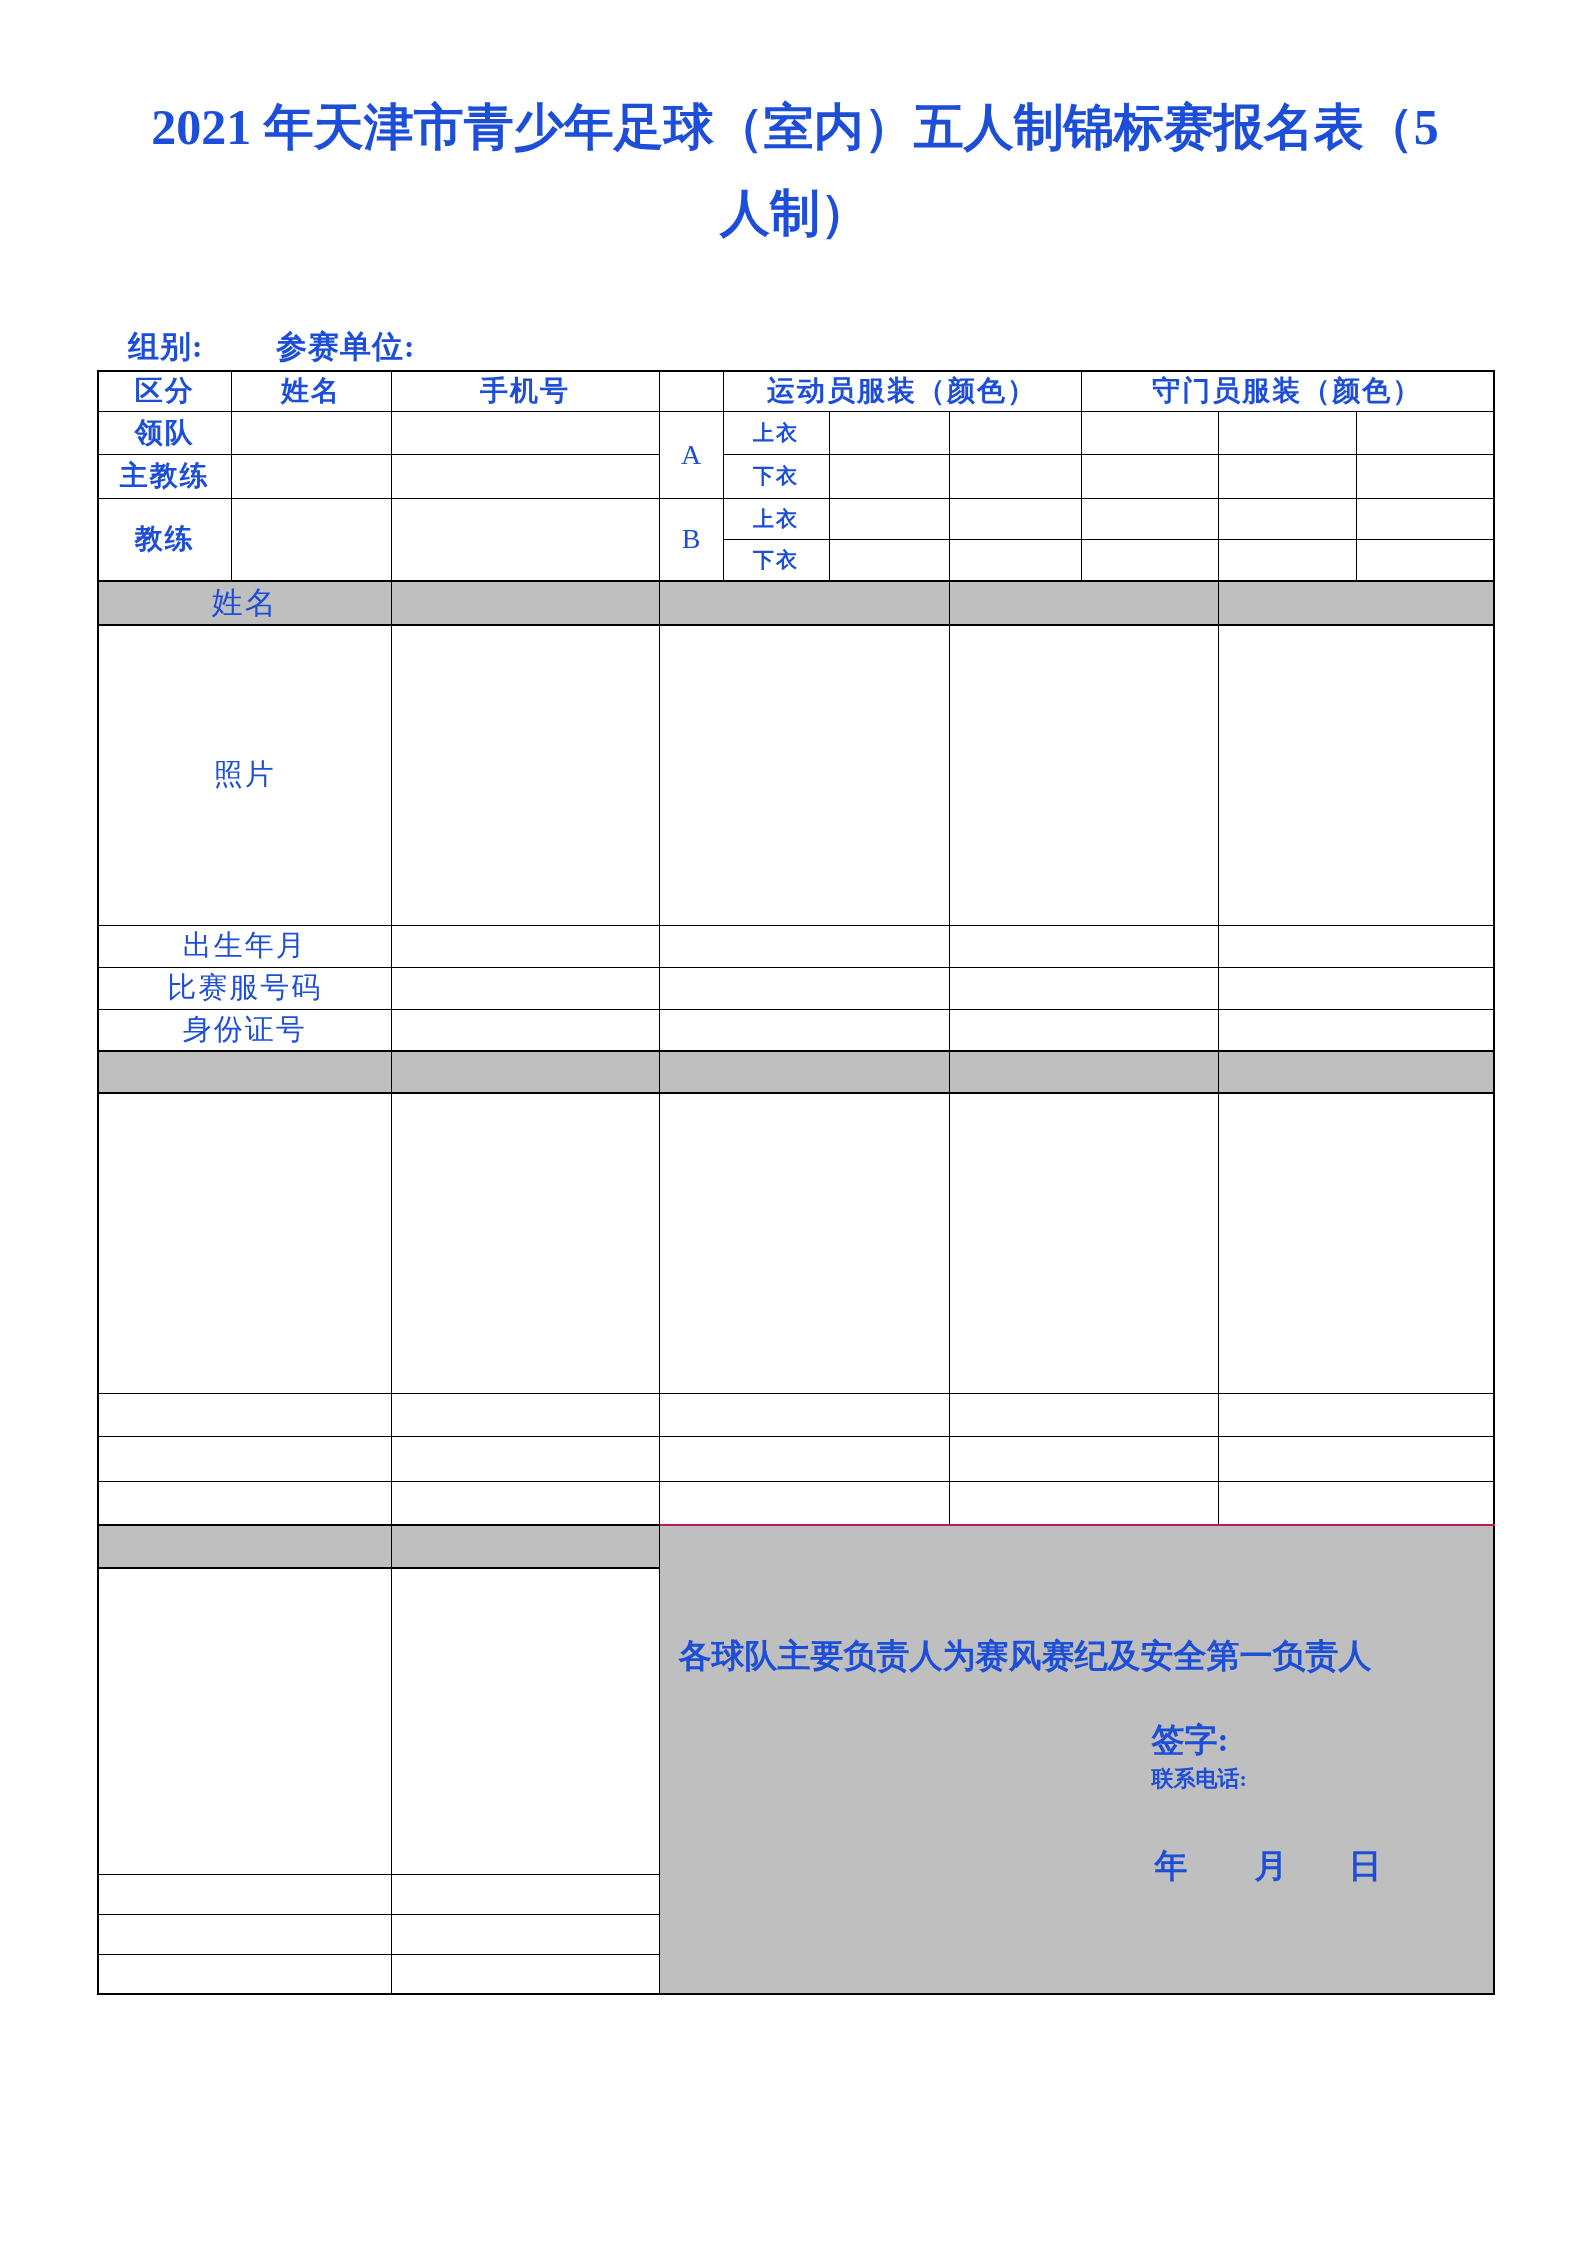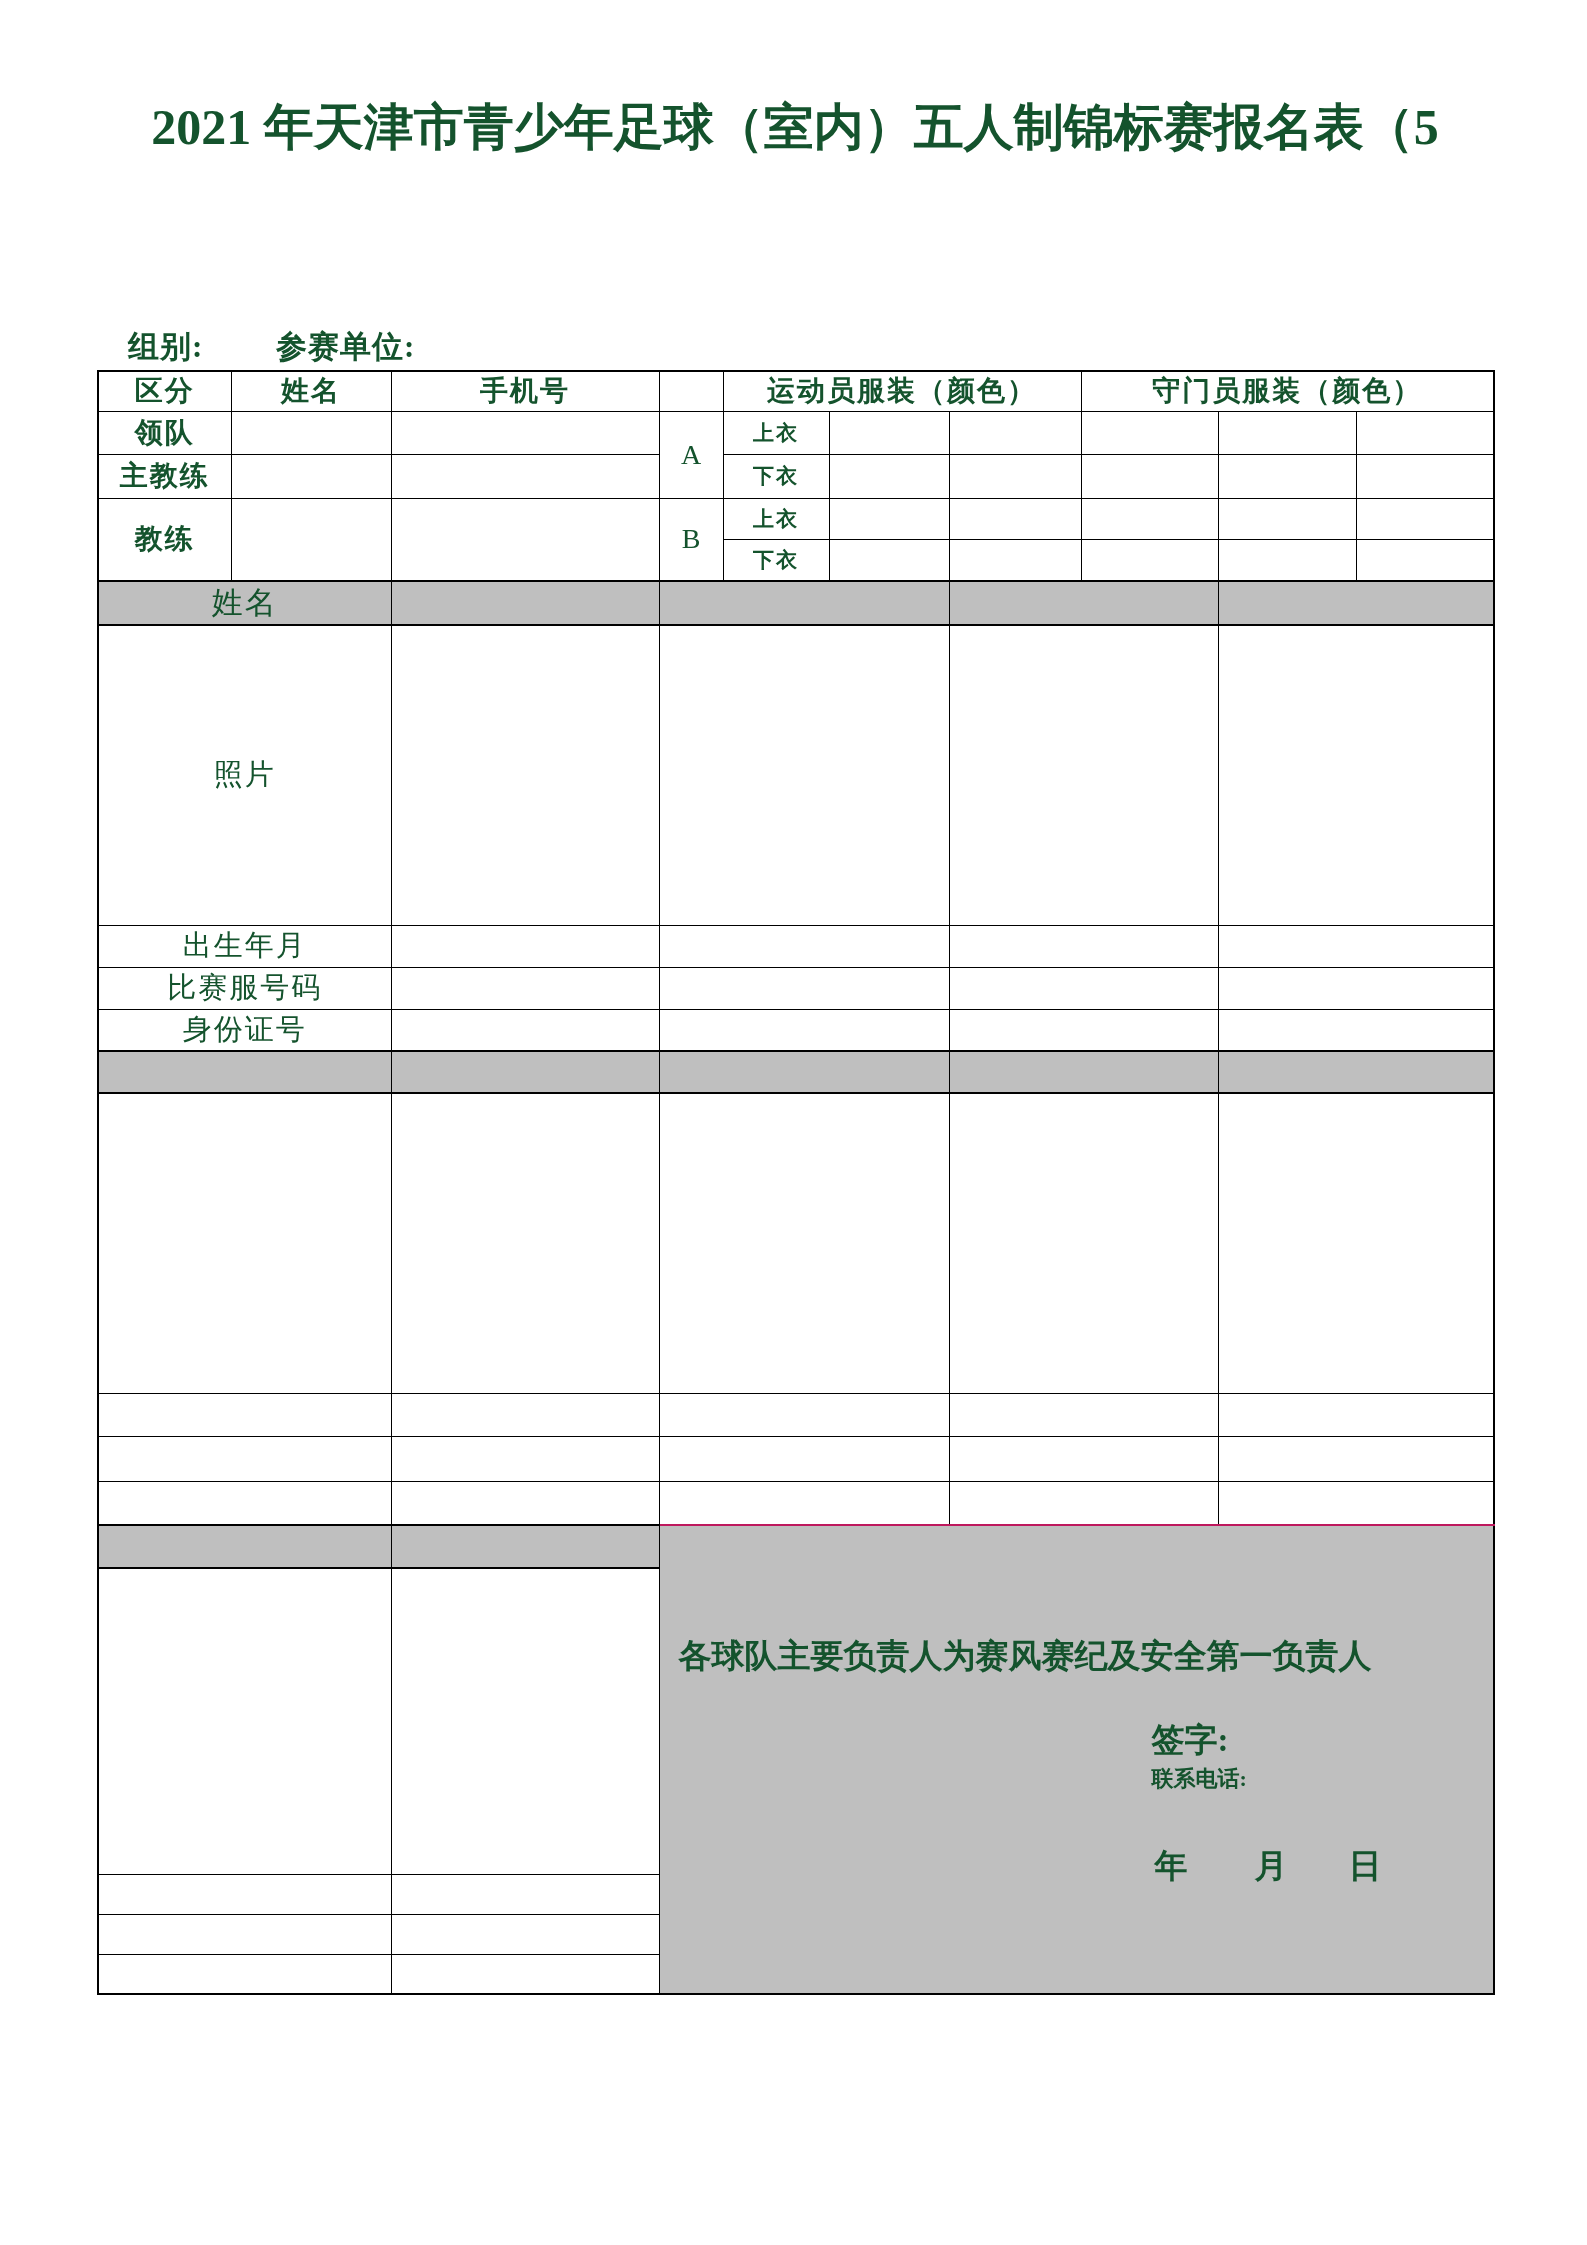--- a/index.html
+++ b/index.html
@@ -1,18 +1,18 @@
 <!DOCTYPE html>
 <html><head>
 <meta charset="utf-8">
 <style>
   html,body{margin:0;padding:0;background:#ffffff;}
   .page{
     position:relative;width:1587px;height:2245px;background:#ffffff;
-    font-family:"Liberation Serif","DejaVu Serif",serif;color:#14532d;
+    font-family:"Liberation Serif","DejaVu Serif",serif;color:#1d4ed8;
     overflow:hidden;
   }
   .title{
     position:absolute;top:84px;left:97px;width:1396px;
     text-align:center;font-size:50px;font-weight:bold;line-height:86px;
     white-space:nowrap;
   }
   .meta{
     position:absolute;top:326px;left:128px;
     font-size:31px;font-weight:bold;white-space:nowrap;letter-spacing:1px;
@@ -51,20 +51,21 @@
   .n-date .m{position:absolute;left:595px;}
   .n-date .d{position:absolute;left:689px;}
 </style>
 </head>
 <body>
 
 <div class="page">
 
   <div class="title">
     <div>2021 年天津市青少年足球（室内）五人制锦标赛报名表（5</div>
+    <div>人制）</div>
   </div>
 
   <div class="meta">
     <span>组别:</span>
     <span class="unit">参赛单位:</span>
   </div>
 
   <table class="t1">
     <colgroup>
       <col style="width:133px">

